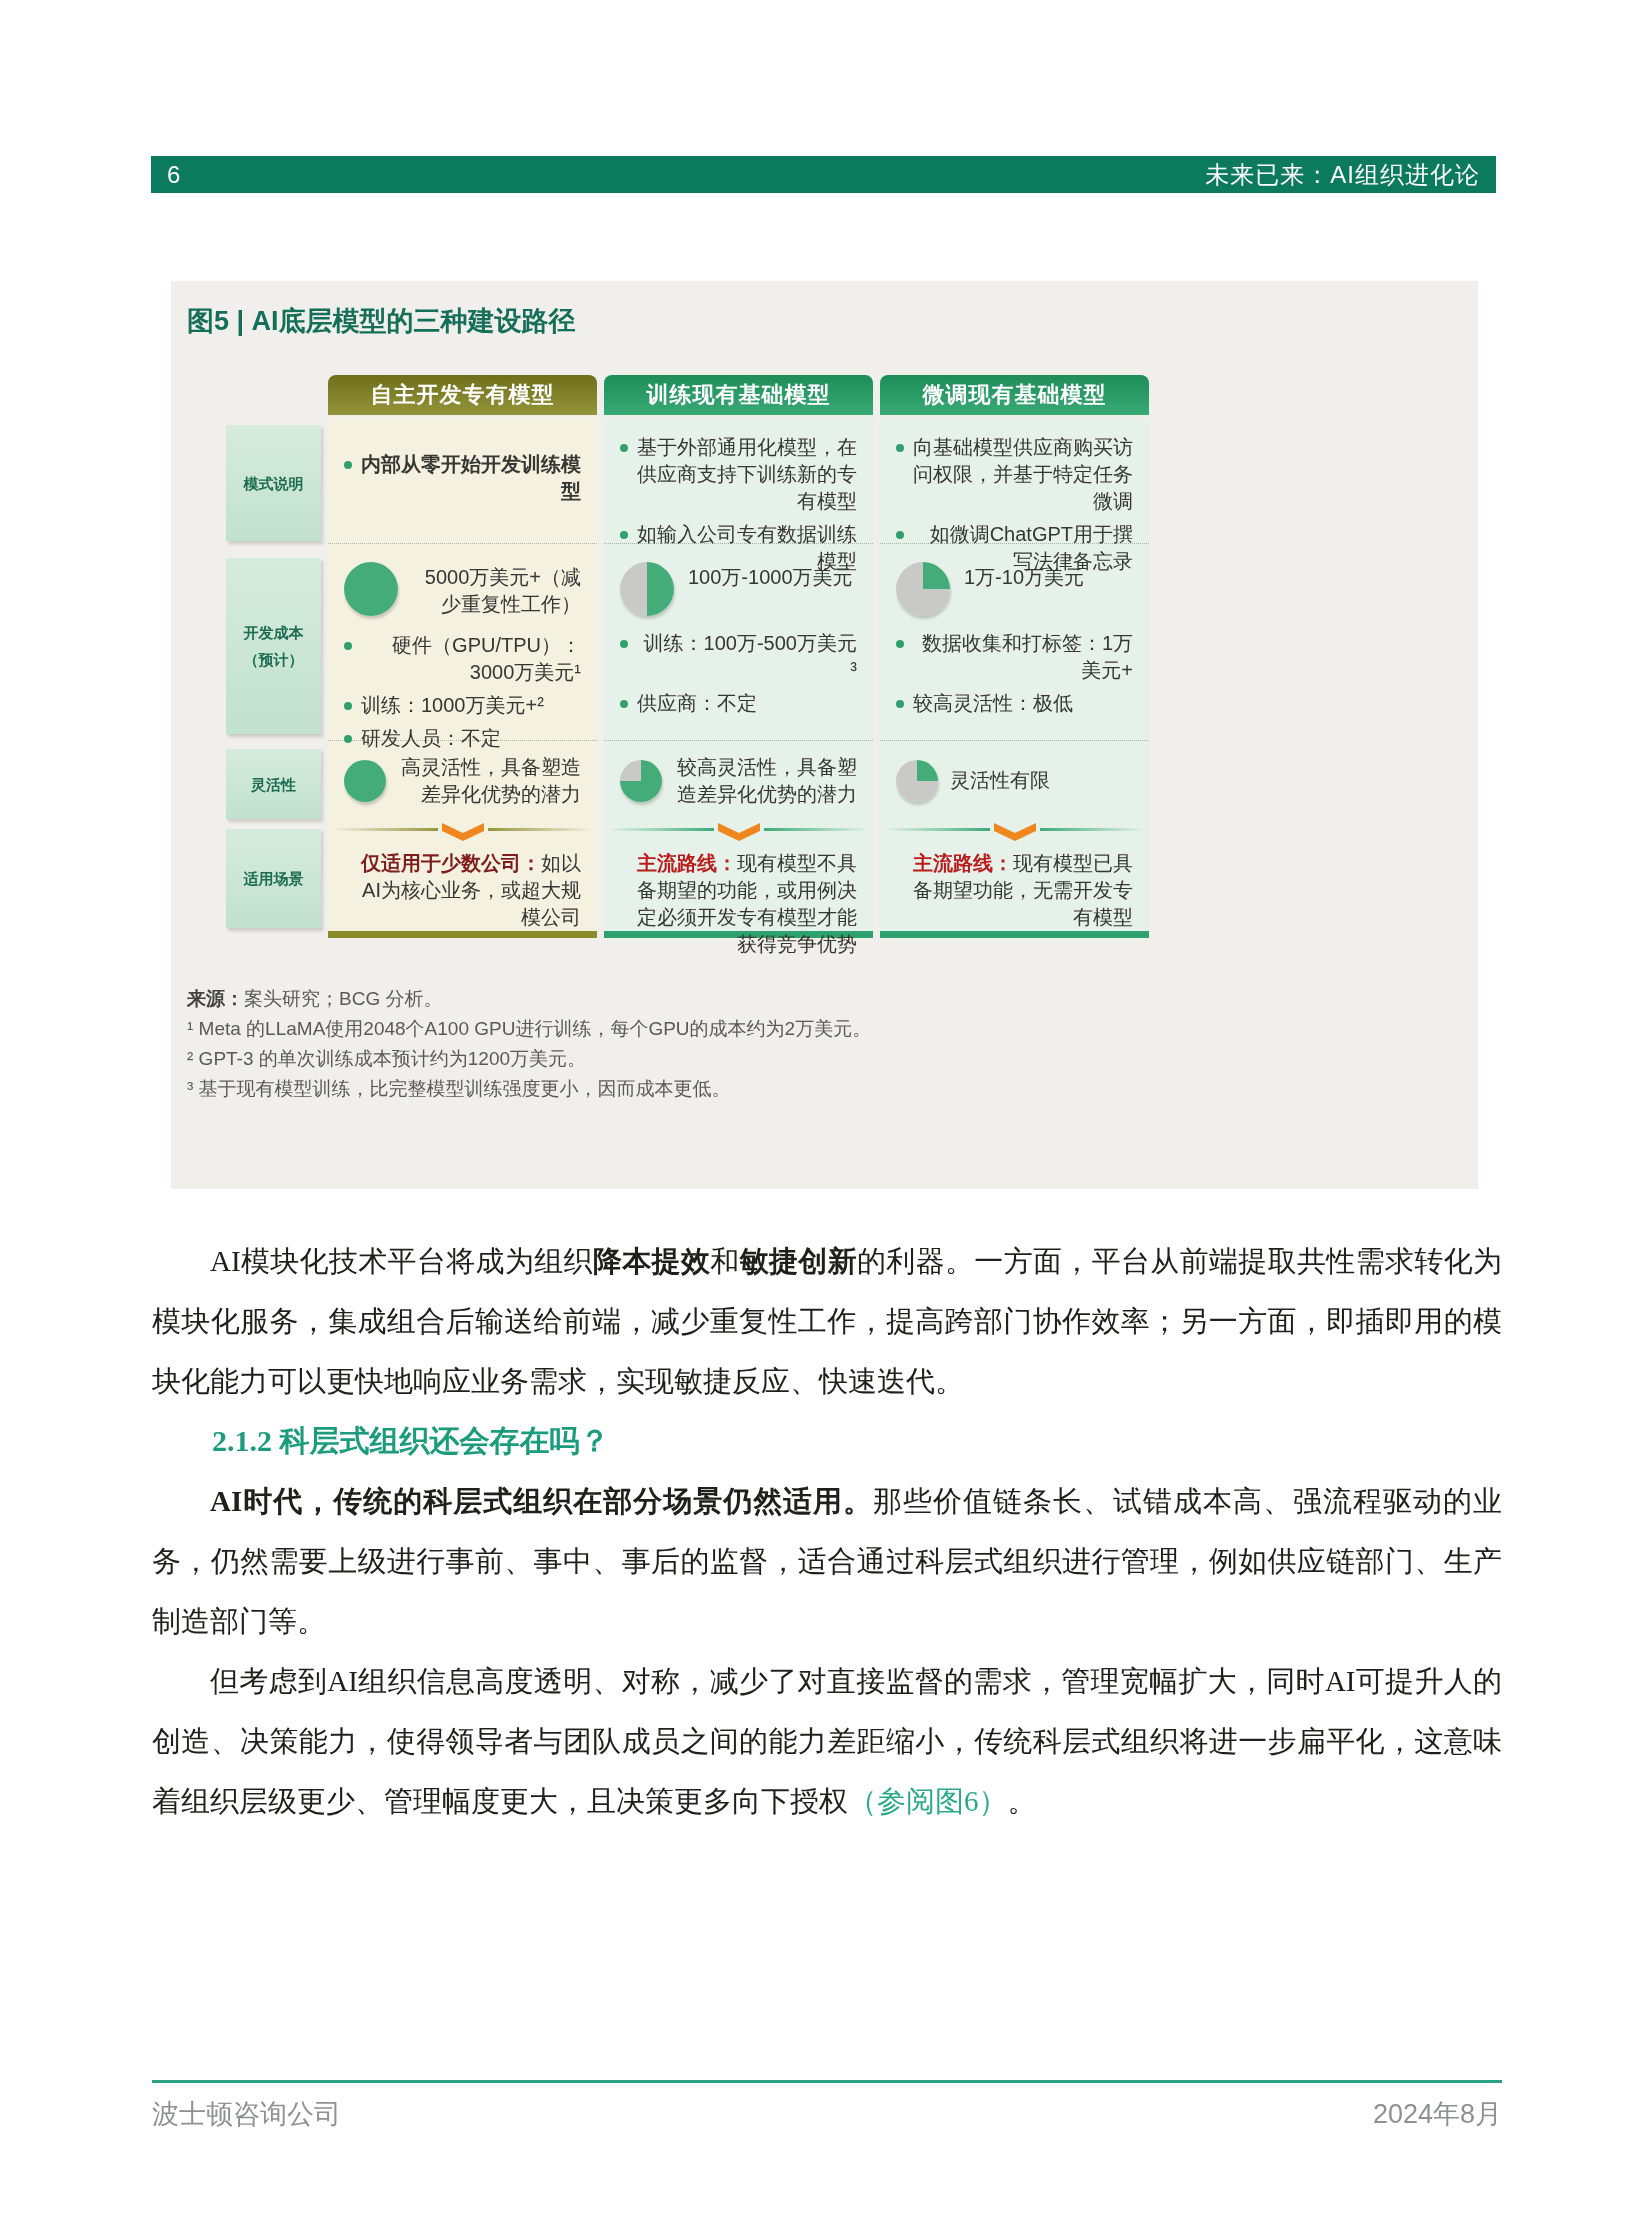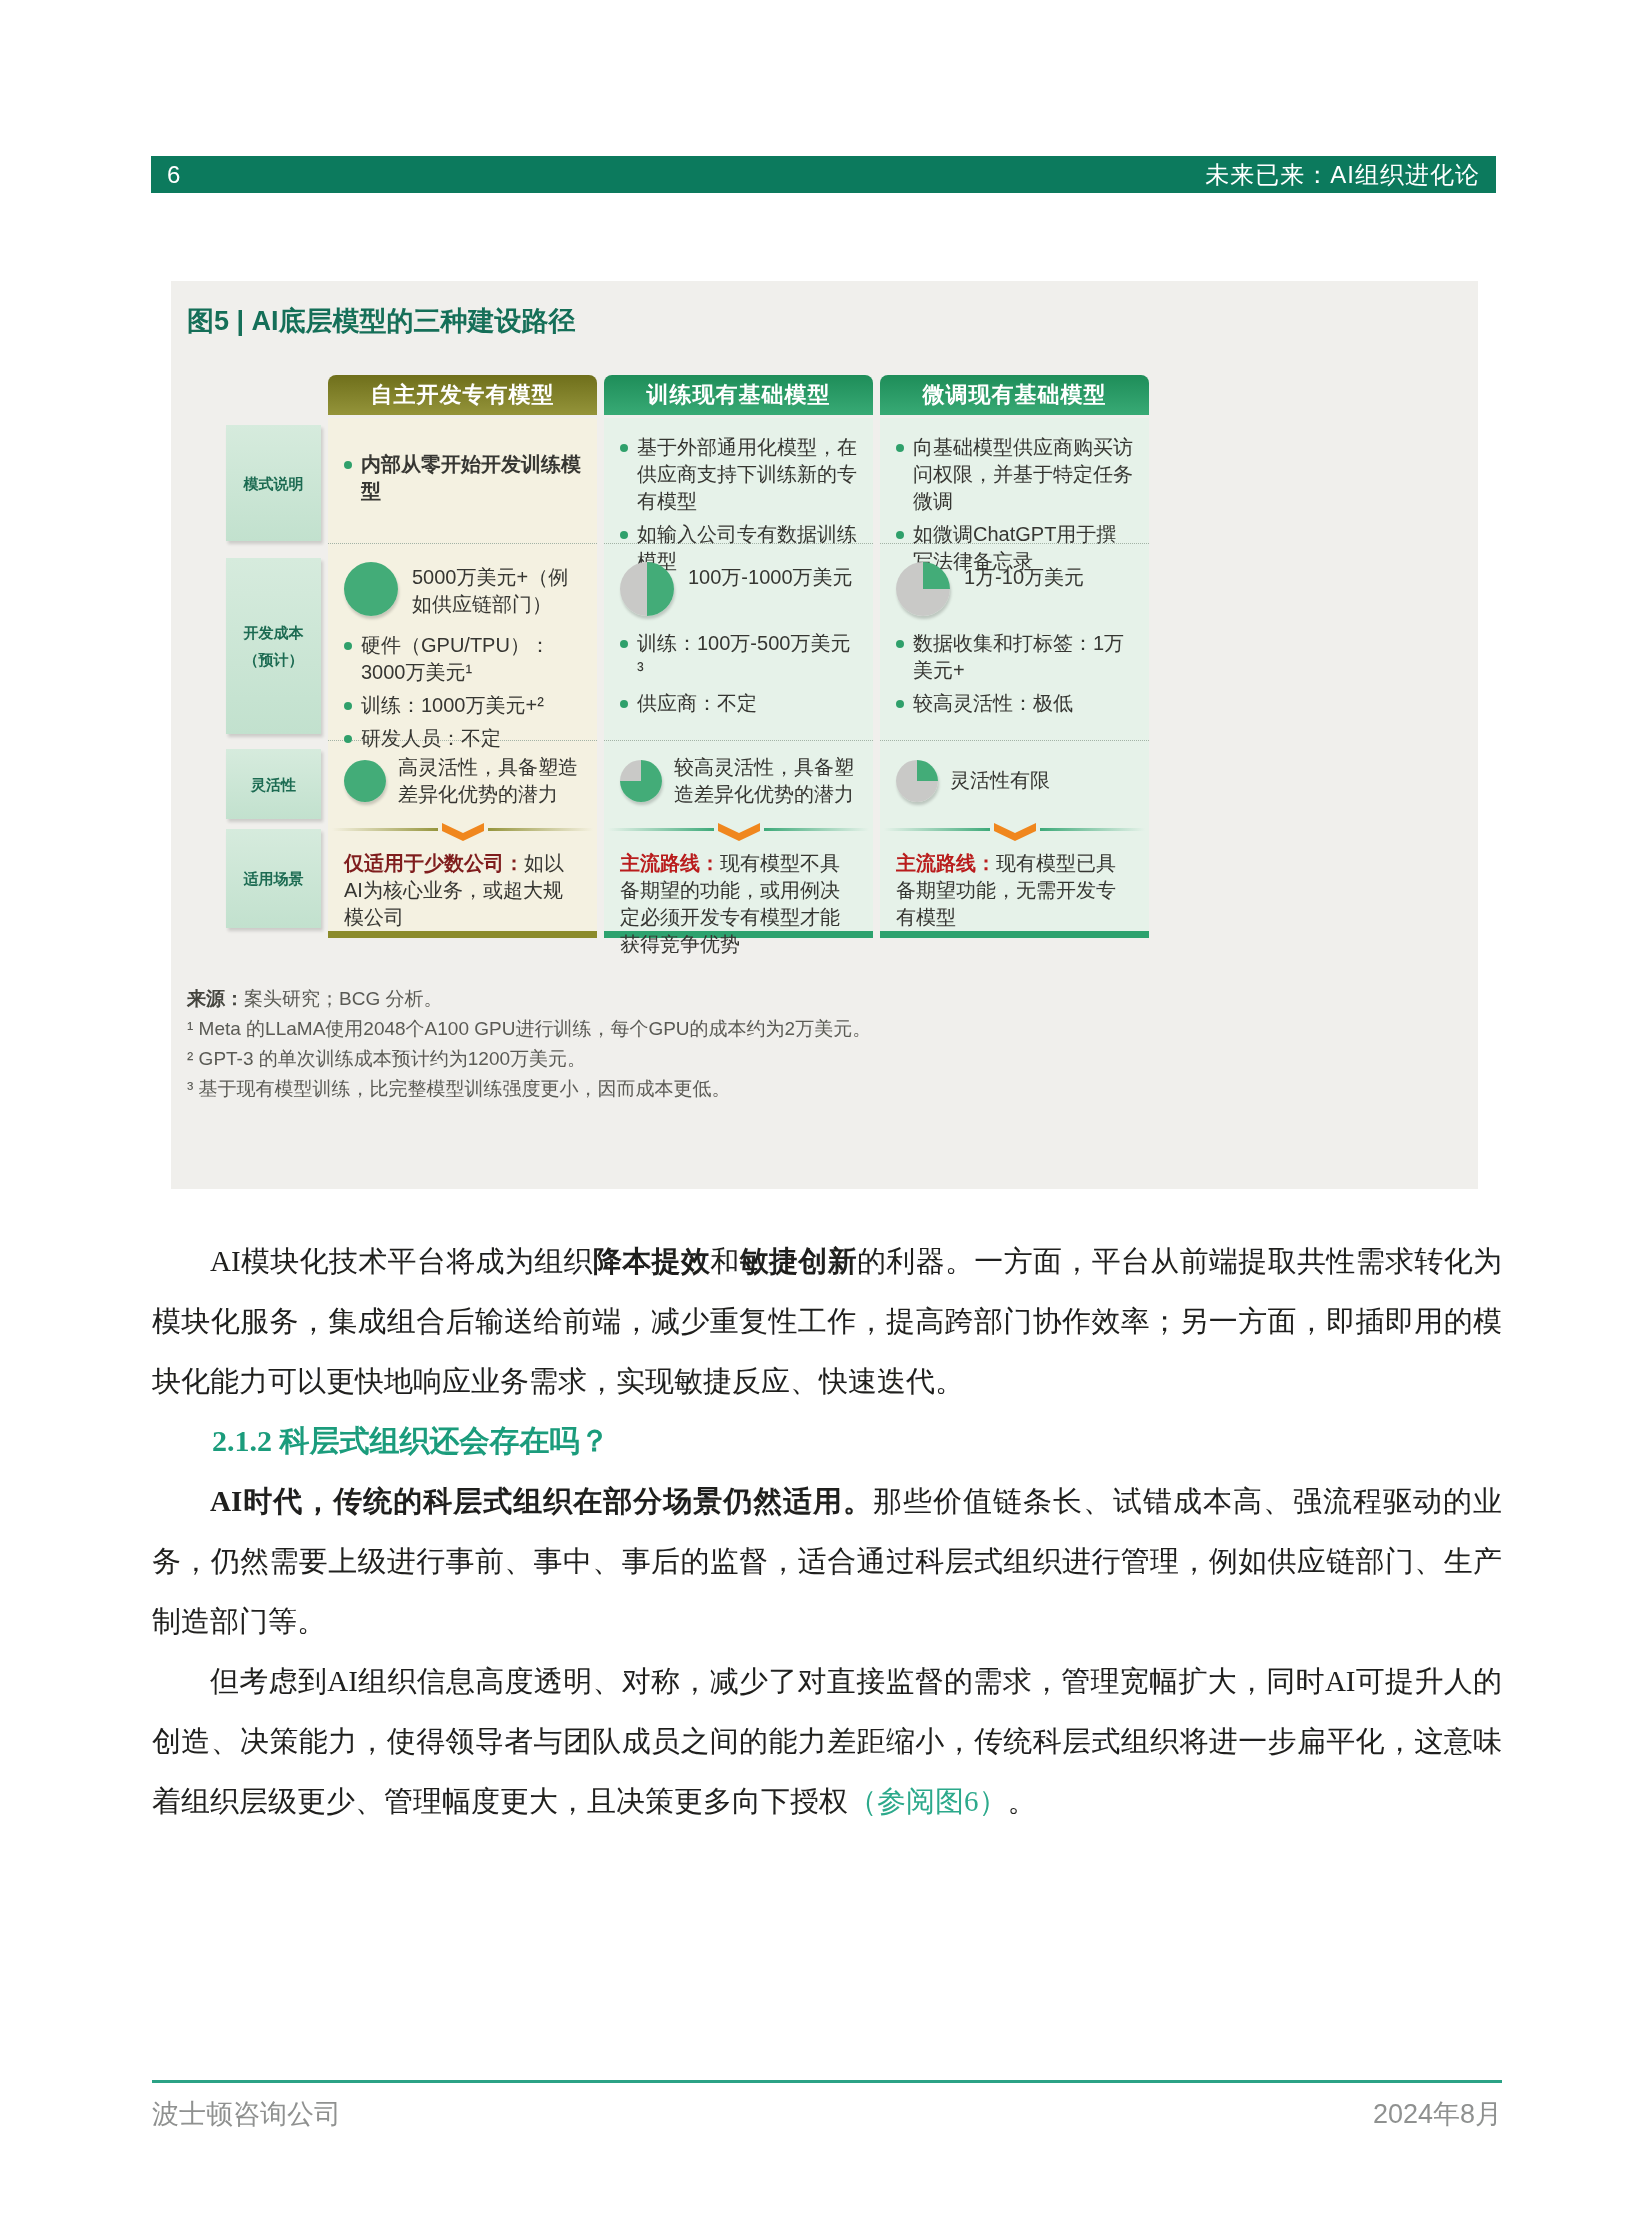--- a/index.html
+++ b/index.html
@@ -22,21 +22,21 @@
   .labels-col{width:95px;display:flex;flex-direction:column;flex:none;}
   .rlabel{background:linear-gradient(180deg,#d6ebdd,#c2e1ce);border-radius:0;
     box-shadow:2px 3px 3px rgba(0,0,0,.15);color:#1c6b52;font-weight:bold;font-size:15px;
     display:flex;flex-direction:column;align-items:center;justify-content:center;
     text-align:center;line-height:27px;}
   .rl-mode{margin-top:50px;height:116px;}
   .rl-cost{margin-top:17px;height:176px;}
   .rl-flex{margin-top:15px;height:70px;}
   .rl-scen{margin-top:10px;height:99px;}
 
-  .fcol{width:269px;margin-left:7px;flex:none;}
+  .fcol{width:269px;margin-left:7px;flex:none;text-align:right;}
   .fcol-header{height:40px;border-radius:8px 8px 0 0;color:#ffffff;font-weight:bold;
     font-size:22px;display:flex;align-items:center;justify-content:center;letter-spacing:1px;}
   .col--olive .fcol-header{background:linear-gradient(180deg,#6f6f1b,#94943a);}
   .col--green .fcol-header{background:linear-gradient(180deg,#1e8d59,#38aa75);}
   .fcol-card{margin-top:3px;border-bottom:7px solid;box-sizing:border-box;}
   .col--olive .fcol-card{background:#f4f1e1;border-bottom-color:#8b8b2b;}
   .col--green .fcol-card{background:#e6f2e9;border-bottom-color:#2da26e;}
 
   .sec{box-sizing:border-box;color:#363632;font-size:20px;line-height:27px;}
   .sec-mode{height:126px;padding:16px 16px 0 16px;border-bottom:1px dotted #a3b3a6;}
@@ -123,21 +123,21 @@
             <div class="bullets">
                 <div class="bullet">
                   <span class="dot"></span>
                   <span class="btext">内部从零开始开发训练模型</span>
                 </div>
               </div>
           </div>
           <div class="sec sec-cost">
             <div class="cost-top">
               <span class="pie pie-lg" style="background: conic-gradient(rgb(67, 172, 120) 0deg, rgb(67, 172, 120) 100%, rgb(201, 201, 199) 100%, rgb(201, 201, 199) 100%);"></span>
-              <span class="cost-headline">5000万美元+（例如供应链部门）</span>
+              <span class="cost-headline">5000万美元+（减少重复性工作）</span>
             </div>
             <div class="bullets">
                 <div class="bullet">
                   <span class="dot"></span>
                   <span class="btext">硬件（GPU/TPU）：3000万美元¹</span>
                 </div>
                 <div class="bullet">
                   <span class="dot"></span>
                   <span class="btext">训练：1000万美元+²</span>
                 </div>

